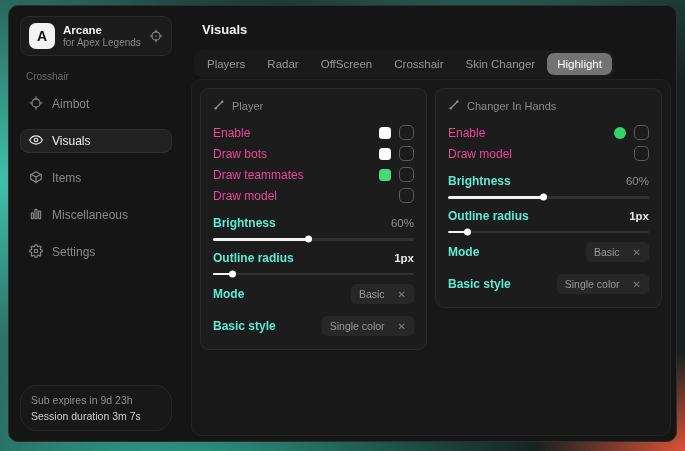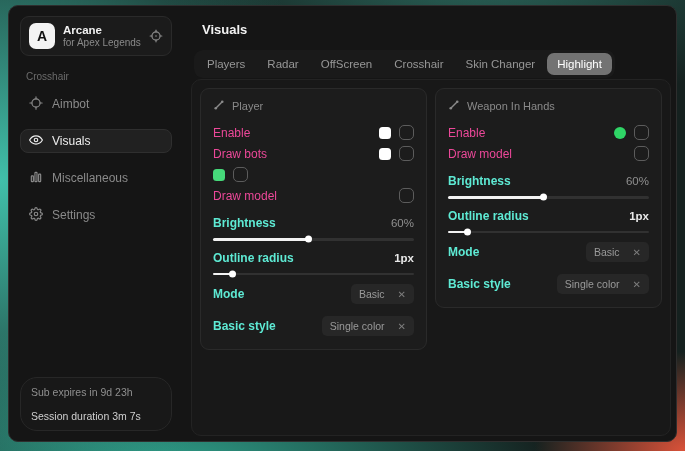--- a/index.html
+++ b/index.html
@@ -37,21 +37,21 @@
     display:flex; align-items:center; gap:9px; height:24px; padding:0 8px;
     color:#8a8a8a; font-size:12px; border:1px solid transparent; border-radius:8px; cursor:pointer;
   }
   .nav-item.active { background:#212121; border-color:#2f2f2f; color:#ededed; }
   .nav-item svg { flex:0 0 auto; }
   .side-footer {
     position:absolute; left:11px; right:11px; bottom:10px;
     border:1px solid #272727; border-radius:17px; background:#181818; padding:8px 10px;
   }
   .sf1 { color:#8f8f8f; font-size:10.5px; }
-  .sf2 { color:#cfcfcf; font-size:10.5px; margin-top:12px; }
+  .sf2 { color:#cfcfcf; font-size:10.5px; margin-top:4px; }
   
   .main { position:absolute; left:174px; right:0; top:0; bottom:0; }
   .page-title { position:absolute; left:19px; top:16px; color:#f2f2f2; font-size:13px; font-weight:bold; }
   .tabstrip {
     position:absolute; left:11px; top:44px; display:inline-flex; gap:2px;
     background:#1a1a1a; border-radius:9px; padding:3px;
   }
   .tab {
     padding:5px 10px; font-size:11.5px; color:#979797; border-radius:7px;
     cursor:pointer; white-space:nowrap;
@@ -135,20 +135,30 @@
         <span>
           <svg width="14" height="14" viewBox="0 0 24 24" fill="none" stroke="currentColor" stroke-width="2" stroke-linecap="round" stroke-linejoin="round">
             <path d="M1 12s4-7 11-7 11 7 11 7-4 7-11 7S1 12 1 12z"></path>
               <circle cx="12" cy="12" r="3"></circle>
           </svg>
         </span>
         <span>Visuals</span>
       </div>
       <div class="nav-item">
         <span>
+          <svg width="14" height="14" viewBox="0 0 24 24" fill="none" stroke="currentColor" stroke-width="2" stroke-linecap="round" stroke-linejoin="round">
+            <path d="M21 16V8l-9-5-9 5v8l9 5 9-5z"></path>
+              <path d="M3.3 7.3 12 12l8.7-4.7"></path>
+              <line x1="12" y1="22" x2="12" y2="12"></line>
+          </svg>
+        </span>
+        <span>Items</span>
+      </div>
+      <div class="nav-item">
+        <span>
           <svg width="14" height="14" viewBox="0 0 24 24" fill="none" stroke="currentColor" stroke-width="2" stroke-linecap="round">
             <rect x="4" y="10" width="3.5" height="10" rx="1"></rect>
               <rect x="10.2" y="4" width="3.5" height="16" rx="1"></rect>
               <rect x="16.5" y="7" width="3.5" height="13" rx="1"></rect>
           </svg>
         </span>
         <span>Miscellaneous</span>
       </div>
       <div class="nav-item">
         <span>
@@ -201,20 +211,21 @@
           </span>
         </div>
         <div class="row">
           <span class="rlabel">Draw bots</span>
           <span class="rctl">
             <span class="swatch" style="background: rgb(255, 255, 255);"></span>
             <span class="checkbox"></span>
           </span>
         </div>
         <div class="row">
+          <span class="rlabel">Draw teammates</span>
           <span class="rctl">
             <span class="swatch" style="background: rgb(70, 217, 122);"></span>
             <span class="checkbox"></span>
           </span>
         </div>
         <div class="row">
           <span class="rlabel">Draw model</span>
           <span class="rctl">
             <span class="checkbox"></span>
           </span>
@@ -258,21 +269,21 @@
 
       <div class="panel">
         <div class="panel-head">
           <span>
             <svg width="12" height="12" viewBox="0 0 24 24" fill="currentColor" stroke="currentColor" stroke-width="3" stroke-linecap="round">
               <line x1="7" y1="17" x2="17" y2="7"></line>
                 <circle cx="5.5" cy="18.5" r="2.6" stroke="none"></circle>
                 <circle cx="18.5" cy="5.5" r="2.6" stroke="none"></circle>
             </svg>
           </span>
-          <span>Weapon In Hands</span>
+          <span>Changer In Hands</span>
         </div>
 
         <div class="row">
           <span class="rlabel">Enable</span>
           <span class="rctl">
             <span class="swatch round" style="background: rgb(47, 213, 102);"></span>
             <span class="checkbox"></span>
           </span>
         </div>
         <div class="row">

